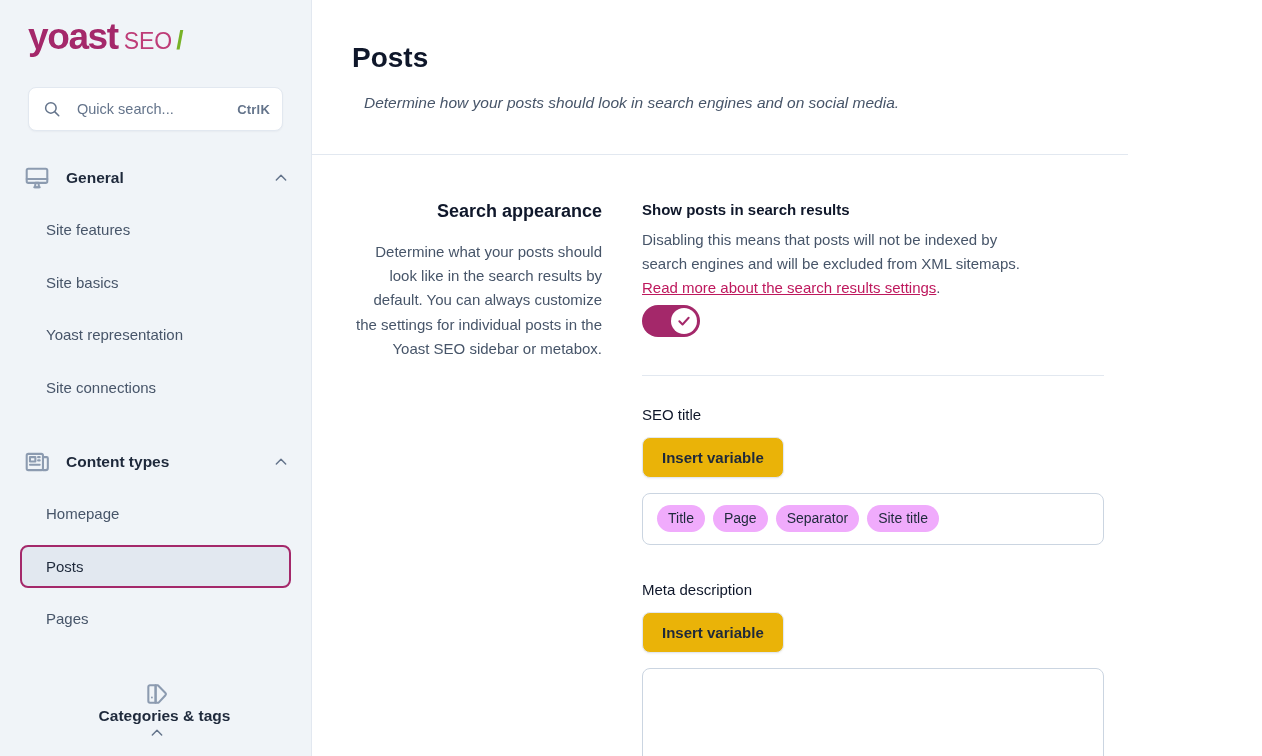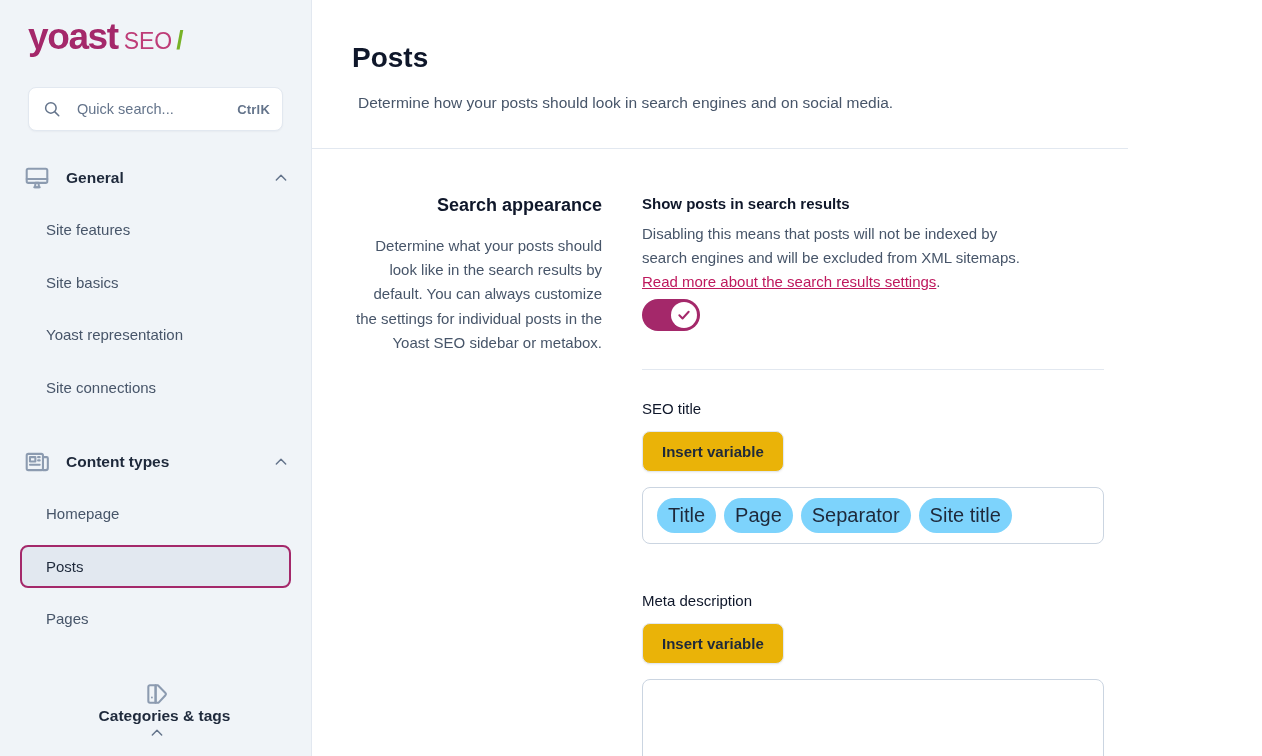--- a/index.html
+++ b/index.html
@@ -138,22 +138,23 @@
   .page-title {
     font-size: 28px;
     font-weight: bold;
     color: #0F172A;
     margin: 0 0 18px 0;
     line-height: 1.15;
   }
   .page-subtitle {
     font-size: 15.5px;
     color: #475569;
-    margin: 6px;
+    margin: 12px;
     line-height: 1.4;
+    font-style: italic;
   }
 
   .section {
     display: flex;
     padding: 46px 24px 0 40px;
   }
   .section-left {
     width: 290px;
     min-width: 290px;
     padding-right: 40px;
@@ -226,21 +227,21 @@
   .hr {
     height: 1px;
     background: #E2E8F0;
     margin: 38px 0 30px 0;
   }
 
   .field-block { margin-bottom: 0; }
   .field-title {
     font-size: 15px;
     color: #0F172A;
-    margin: 16px 0 14px 0;
+    margin: 4px 0 14px 0;
   }
   .insert-var-btn {
     display: inline-block;
     padding: 11px 19px;
     font-size: 15px;
     font-weight: bold;
     color: #1E293B;
     background: #eab308;
     border: 1px solid #E2E8F0;
     border-radius: 8px;
@@ -254,23 +255,23 @@
     border-radius: 8px;
     background: #ffffff;
     display: flex;
     align-items: center;
     flex-wrap: wrap;
     gap: 8px;
     padding: 10px 14px;
     cursor: text;
   }
   .var-pill {
-    background: #7dd3fc;
+    background: #f0abfc;
     color: #1E293B;
-    font-size: 20px;
+    font-size: 14px;
     padding: 4px 11px 5px 11px;
     border-radius: 999px;
     cursor: pointer;
     line-height: 1.3;
   }
   .var-textarea {
     margin-top: 15px;
     height: 96px;
     border: 1px solid #CBD5E1;
     border-radius: 8px;

